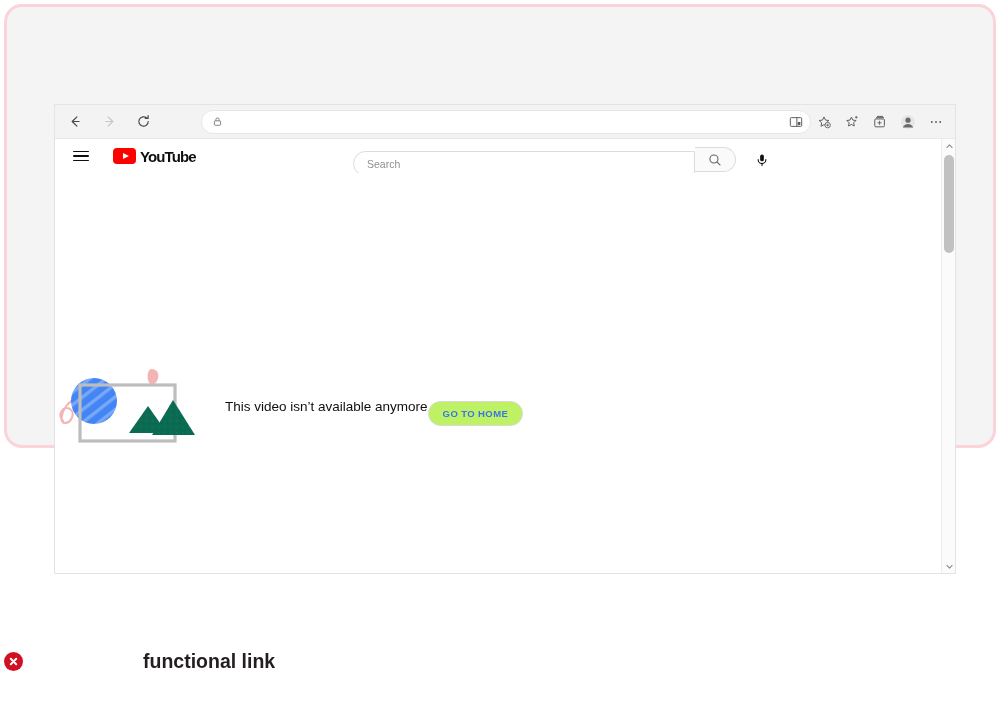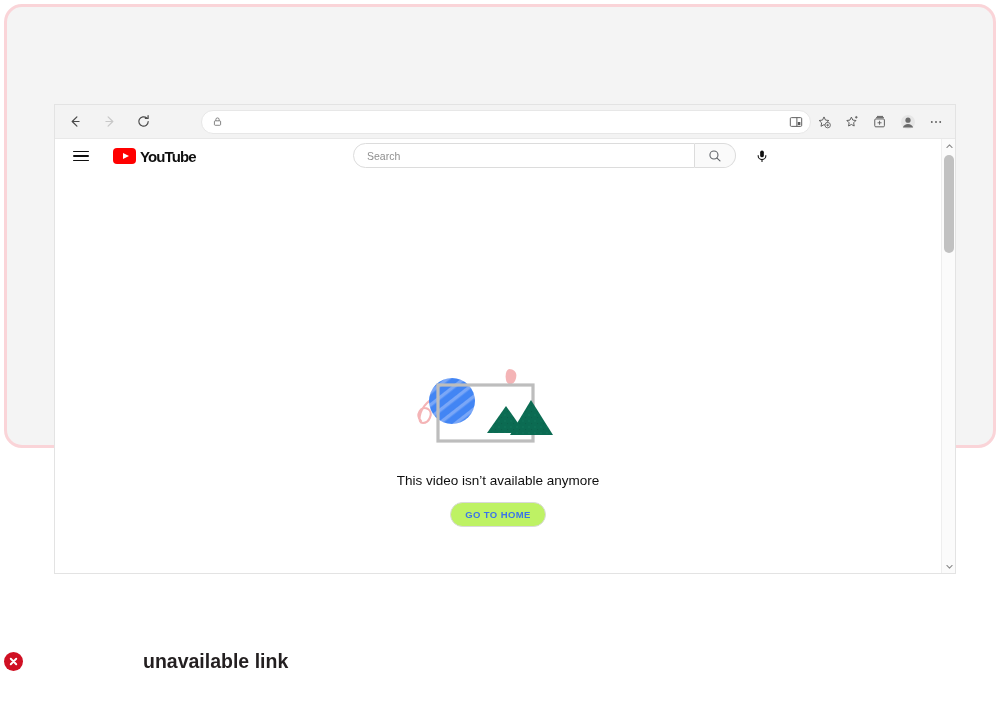--- a/index.html
+++ b/index.html
@@ -129,20 +129,21 @@
     display: flex;
     align-items: center;
   }
   #yt-search-box {
     width: 342px; height: 25px;
     border: 1px solid #dcdcdc;
     border-radius: 13px 0 0 13px;
     display: flex; align-items: center;
     padding-left: 13px;
     background: #fff;
+    margin-top: 8px;
   }
   #yt-search-input-text {
     font-size: 10.5px;
     color: #8f8f8f;
   }
   #yt-search-btn {
     width: 41px; height: 25px;
     border: 1px solid #dcdcdc;
     border-left: none;
     border-radius: 0 13px 13px 0;
@@ -161,21 +162,21 @@
     left: 0; top: 68px;
     width: 886px; height: 400px;
     background: #ffffff;
   }
 
   #error-block {
     position: absolute;
     left: 0; right: 0;
     top: 180px;
     display: flex;
-    flex-direction: column;
+    flex-direction: row;
     align-items: center;
   }
   #error-illustration {
     width: 170px; height: 110px;
     position: relative;
     margin-bottom: 10px;
   }
   #error-title {
     font-size: 13.5px;
     color: #0f0f0f;
@@ -413,15 +414,15 @@
   </div>
 </div>
 
 <div id="caption">
   <div id="caption-icon">
     <svg width="11" height="11" viewBox="0 0 12 12">
         <path d="M3 3l6 6M9 3l-6 6" stroke="#ffffff" stroke-width="2.1" stroke-linecap="round"></path>
       </svg>
   </div>
   <div id="caption-text">
-    <span class="l2">unavailable link</span>
+    <span class="l2">functional link</span>
   </div>
 </div>
 
 </body></html>

